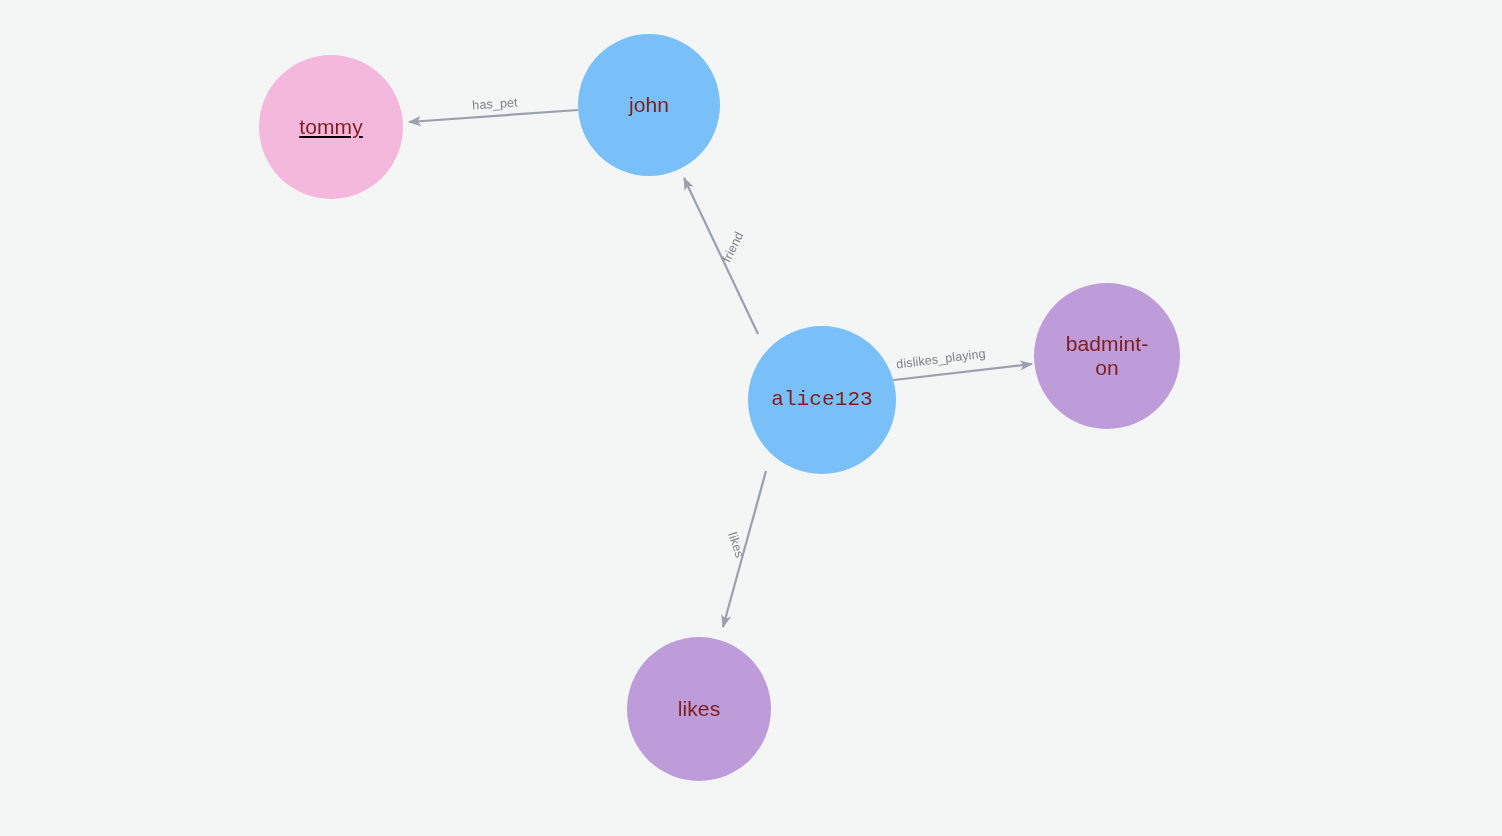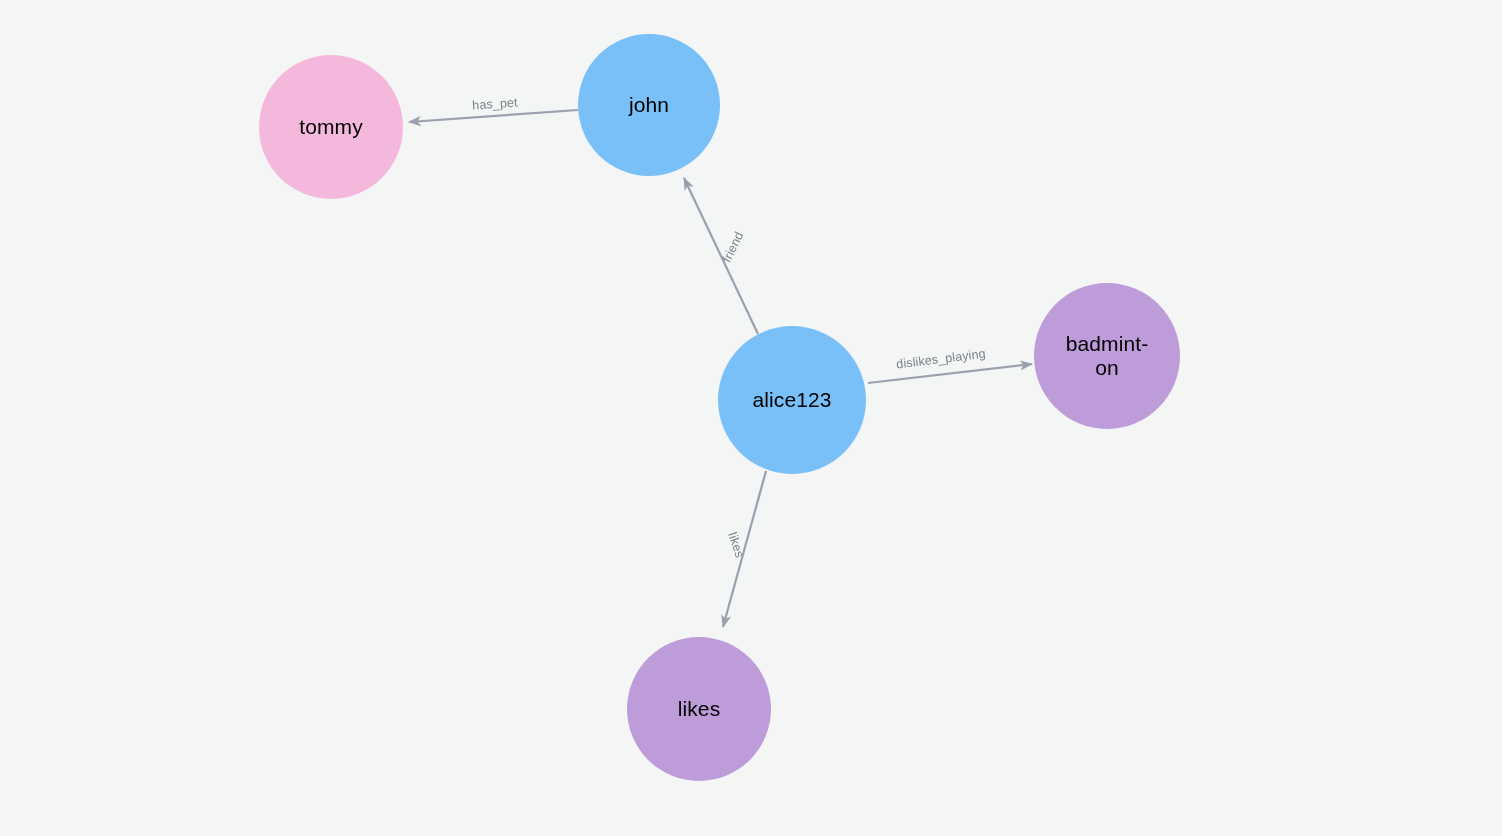--- a/index.html
+++ b/index.html
@@ -31,21 +31,21 @@
     position: absolute;
     border-radius: 50%;
     display: flex;
     align-items: center;
     justify-content: center;
     text-align: center;
     box-sizing: border-box;
     cursor: pointer;
   }
   .graph-node .node-label {
-    color: #000000;
+    color: #7f1d1d;
     font-size: 21px;
     line-height: 1.12;
     letter-spacing: 0.1px;
     user-select: none;
     white-space: pre-line;
     padding: 0 6px;
   }
   .edge-label {
     position: absolute;
     color: #7d8189;
@@ -70,27 +70,27 @@
     </defs>
     <g id="edge-lines">
         <line x1="578" y1="110" x2="409" y2="122" stroke="#9aa0ad" stroke-width="2.2" marker-end="url(#arrow-head)"></line>
         <line x1="758" y1="334" x2="684" y2="178" stroke="#9aa0ad" stroke-width="2.2" marker-end="url(#arrow-head)"></line>
         <line x1="868" y1="383" x2="1032" y2="364" stroke="#9aa0ad" stroke-width="2.2" marker-end="url(#arrow-head)"></line>
         <line x1="766" y1="471" x2="723" y2="627" stroke="#9aa0ad" stroke-width="2.2" marker-end="url(#arrow-head)"></line>
       </g>
   </svg>
 
   <div id="node-layer">
-      <div class="graph-node" style="left: 259px; top: 55px; width: 144px; height: 144px; background: rgb(244, 184, 220);">
+      <div class="graph-node" style="left: 259px; top: 55px; width: 144px; height: 144px; background: rgb(244, 184, 220); text-decoration: underline;">
         <span class="node-label">tommy</span>
       </div>
       <div class="graph-node" style="left: 578px; top: 34px; width: 142px; height: 142px; background: rgb(122, 192, 248);">
         <span class="node-label">john</span>
       </div>
-      <div class="graph-node" style="left: 718px; top: 326px; width: 148px; height: 148px; background: rgb(122, 192, 248);">
+      <div class="graph-node" style="left: 748px; top: 326px; width: 148px; height: 148px; background: rgb(122, 192, 248); font-family: Liberation Mono, monospace;">
         <span class="node-label">alice123</span>
       </div>
       <div class="graph-node" style="left: 1034px; top: 283px; width: 146px; height: 146px; background: rgb(189, 156, 217);">
         <span class="node-label">badmint-
 on</span>
       </div>
       <div class="graph-node" style="left: 627px; top: 637px; width: 144px; height: 144px; background: rgb(189, 156, 217);">
         <span class="node-label">likes</span>
       </div>
     </div>

